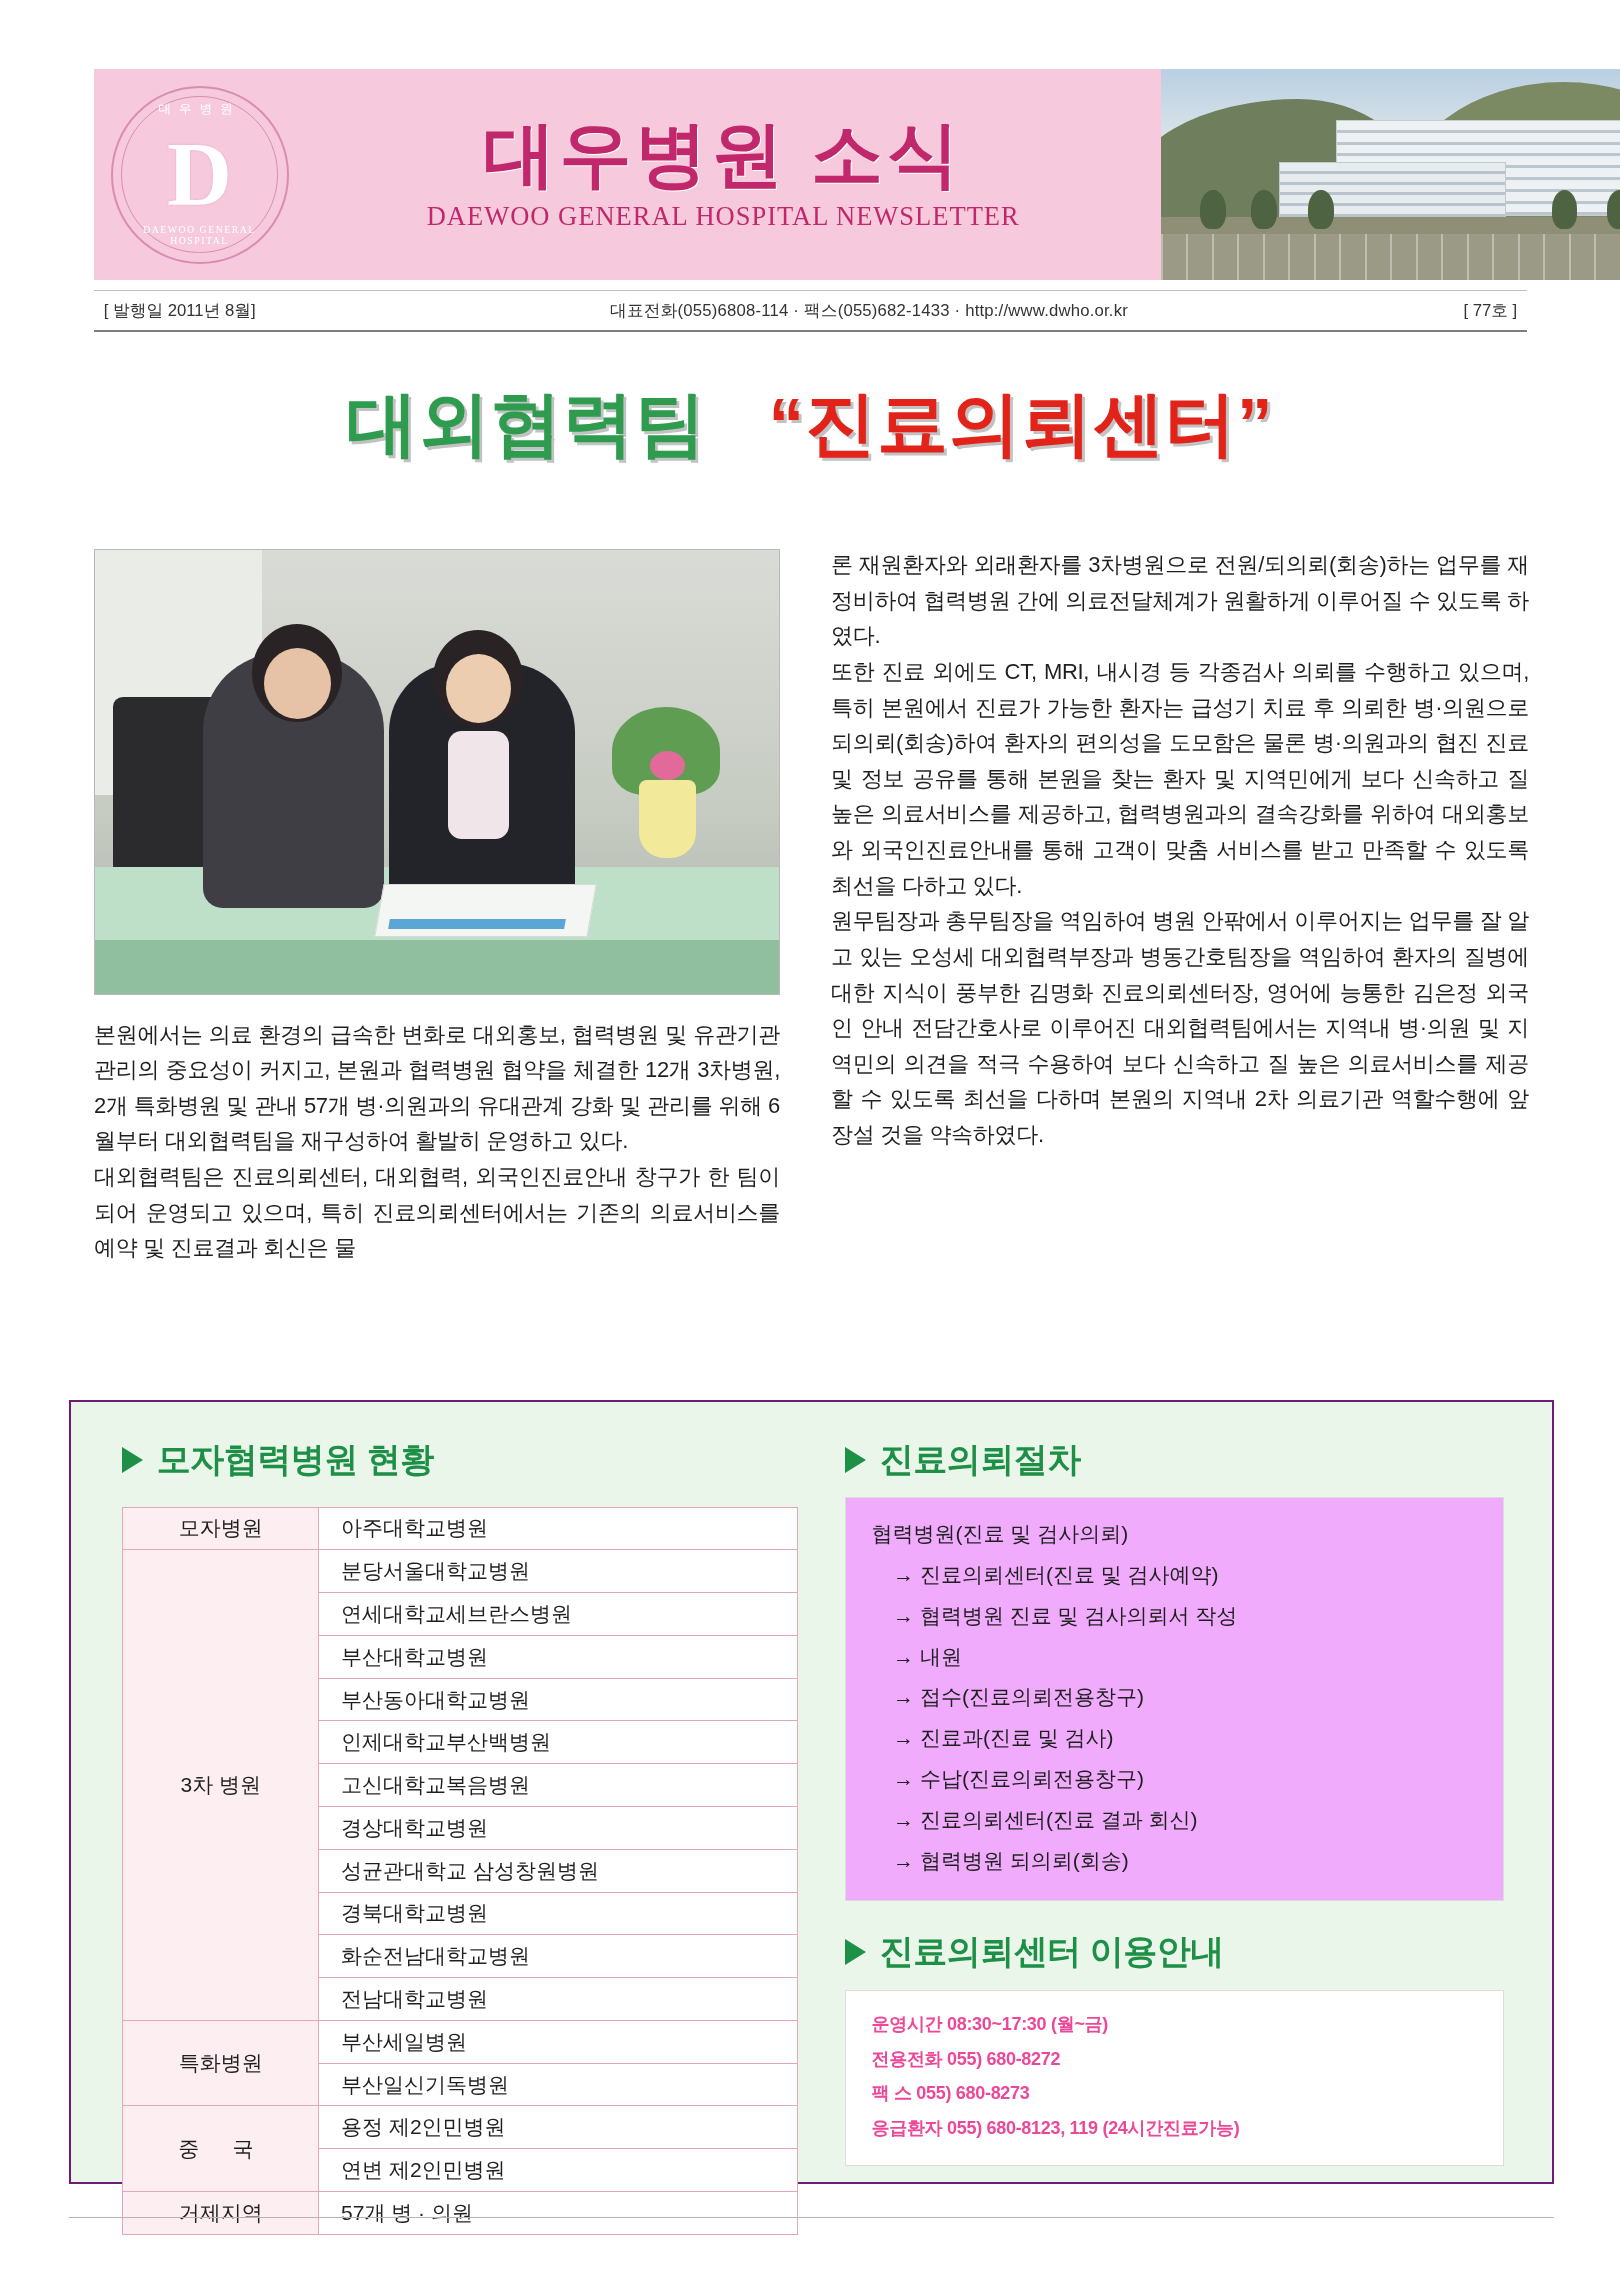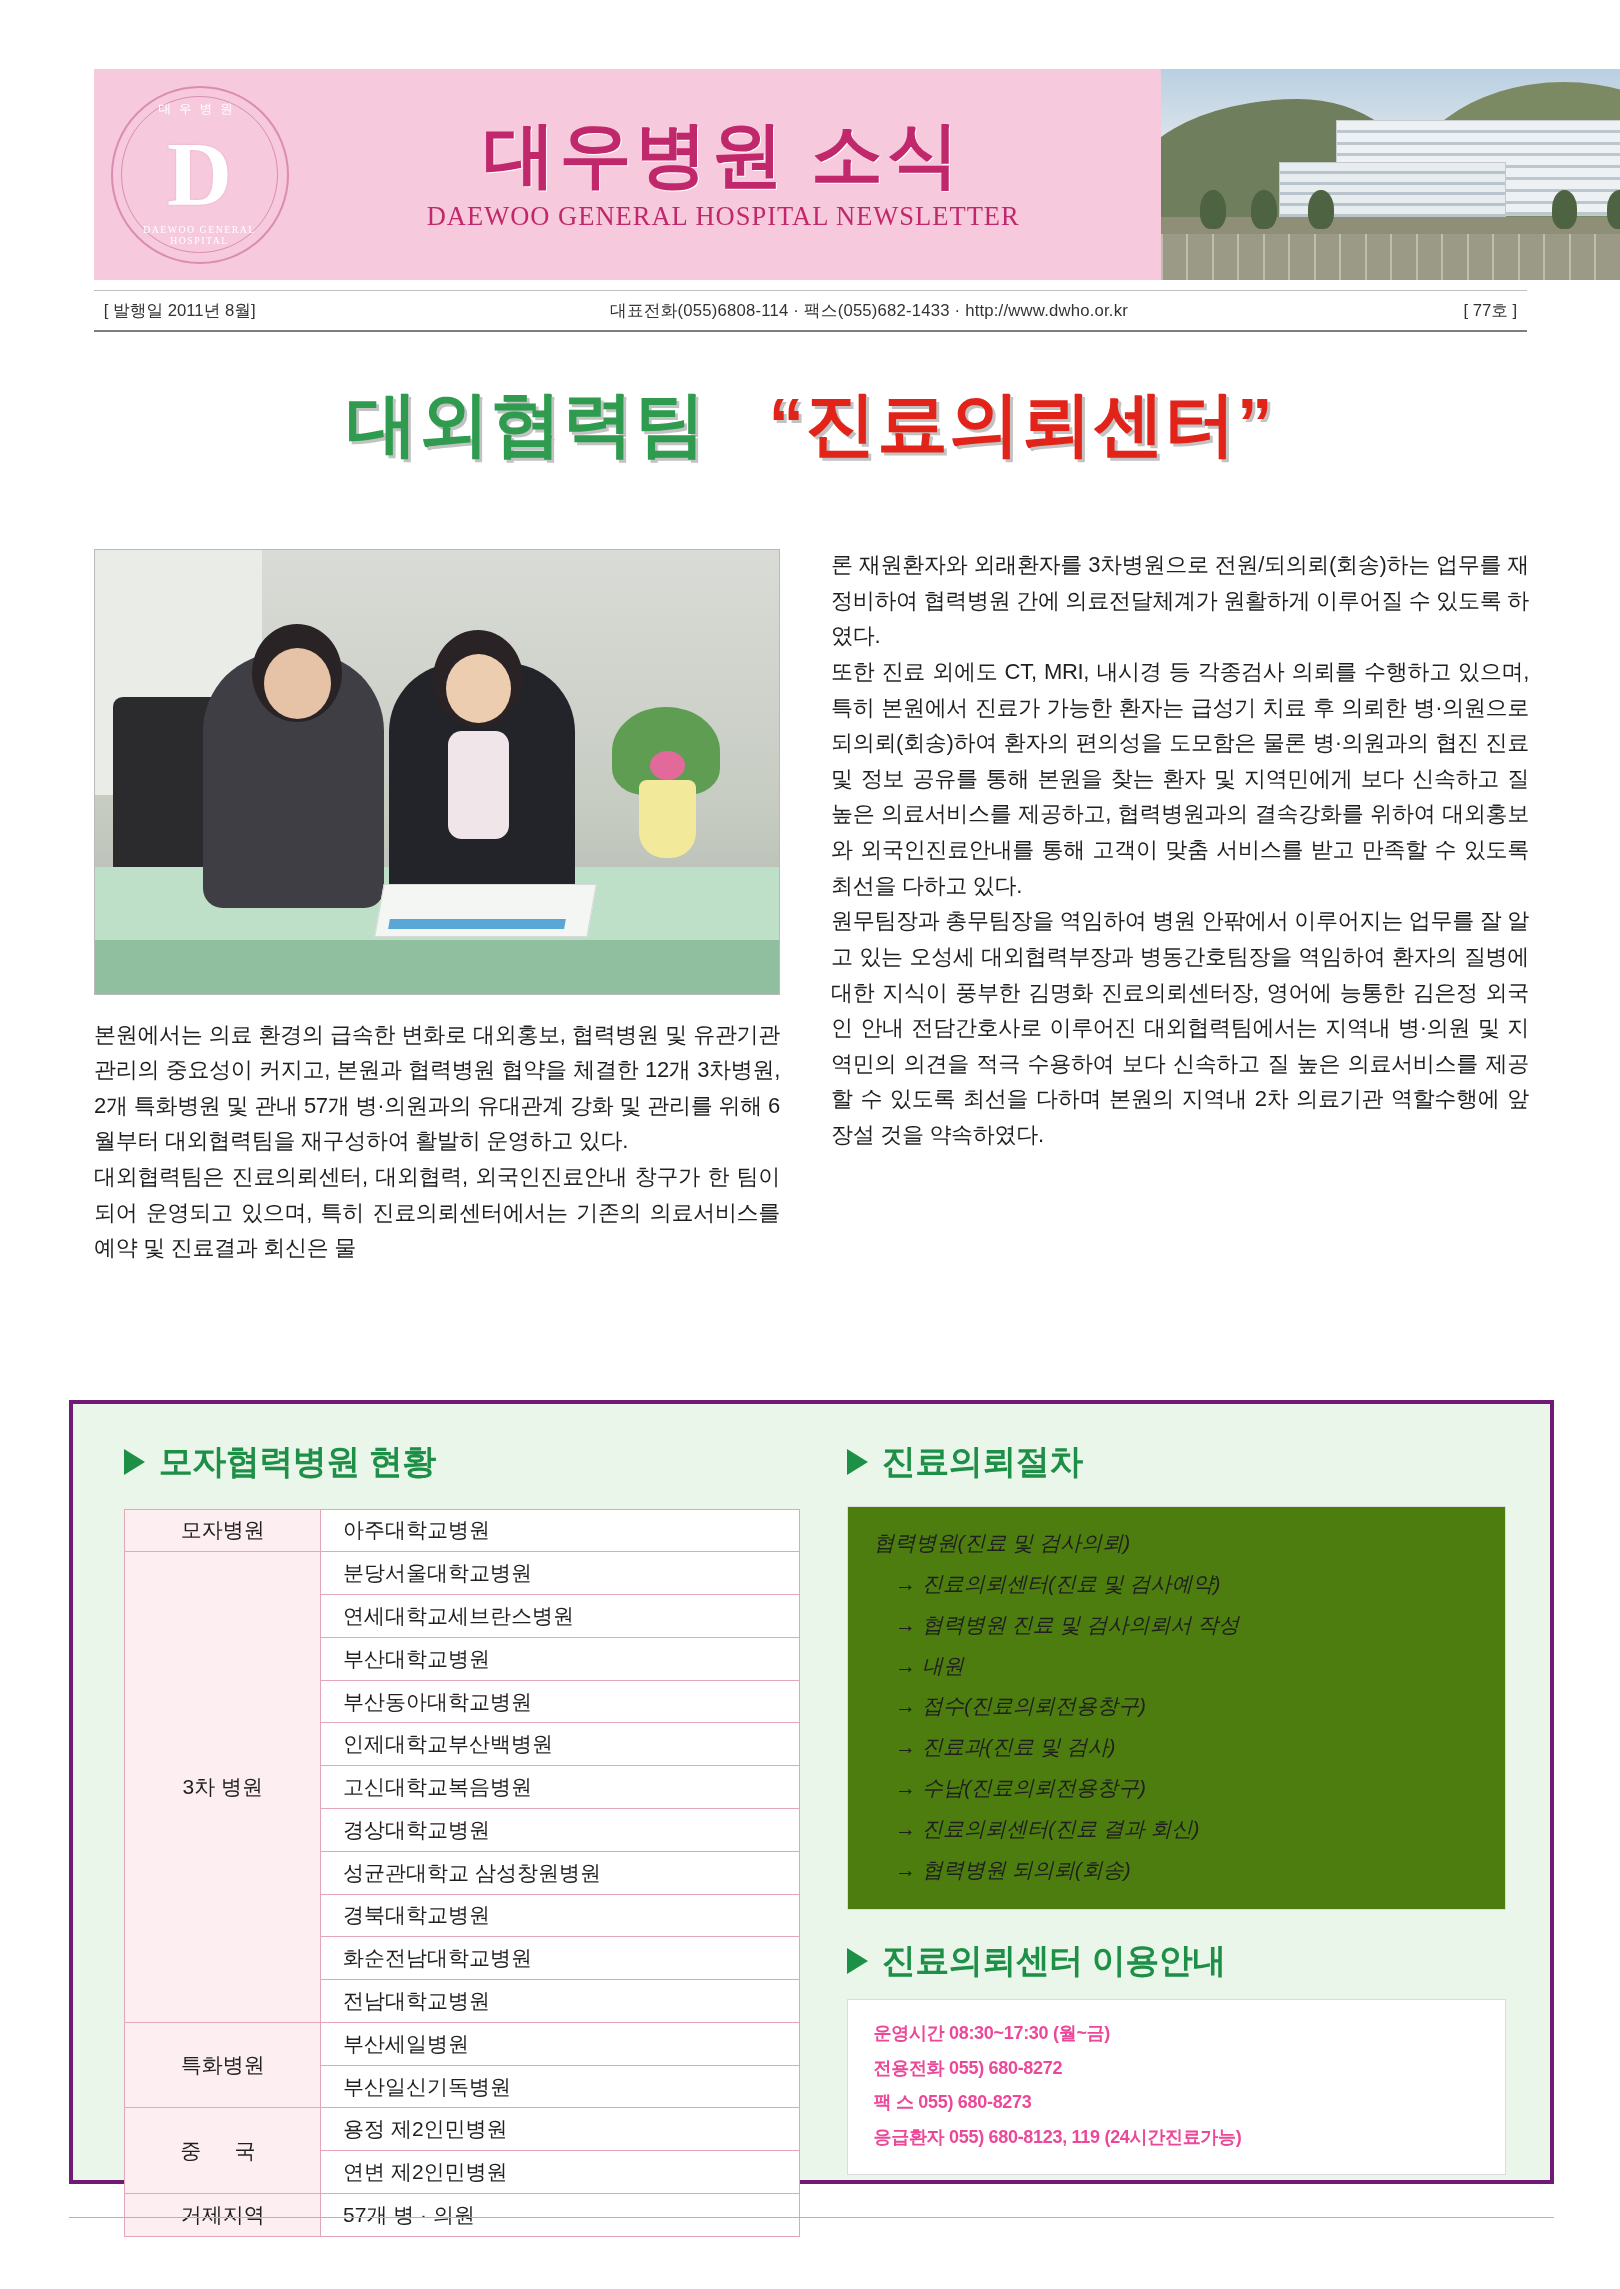--- a/index.html
+++ b/index.html
@@ -229,21 +229,21 @@
   }
 
   
   .panel {
     position: absolute;
     left: 69px;
     top: 1400px;
     width: 1485px;
     height: 784px;
     background: #eaf6ea;
-    border: 4px solid #701a75;
+    border: 2px solid #701a75;
     box-sizing: border-box;
   }
   .sec-title {
     display: flex;
     align-items: center;
     gap: 13.7px;
     font-size: 34px;
     font-weight: bold;
     color: #1e8f46;
     letter-spacing: -0.5px;
@@ -285,26 +285,25 @@
   }
   .cat-spread { letter-spacing: 13.7px; padding-left: 13.7px !important; }
 
   .panel-right {
     position: absolute;
     left: 774px;
     top: 35px;
     width: 659px;
   }
   .proc-box {
-    margin-top: 21px;
-    background: #4d7c0f;
+    margin-top: 14px;
+    background: #f0abfc;
     border: 1px solid #dcdcdc;
     padding: 15.7px 25.5px 17.6px 25.5px;
     box-sizing: border-box;
-    font-style: italic;
   }
   .proc-box .step {
     font-size: 21px;
     line-height: 1.95;
     color: #1f1f1f;
     white-space: nowrap;
   }
   .proc-box .step.indent { padding-left: 21.6px; }
 
   .info-title { margin-top: 28px; }

